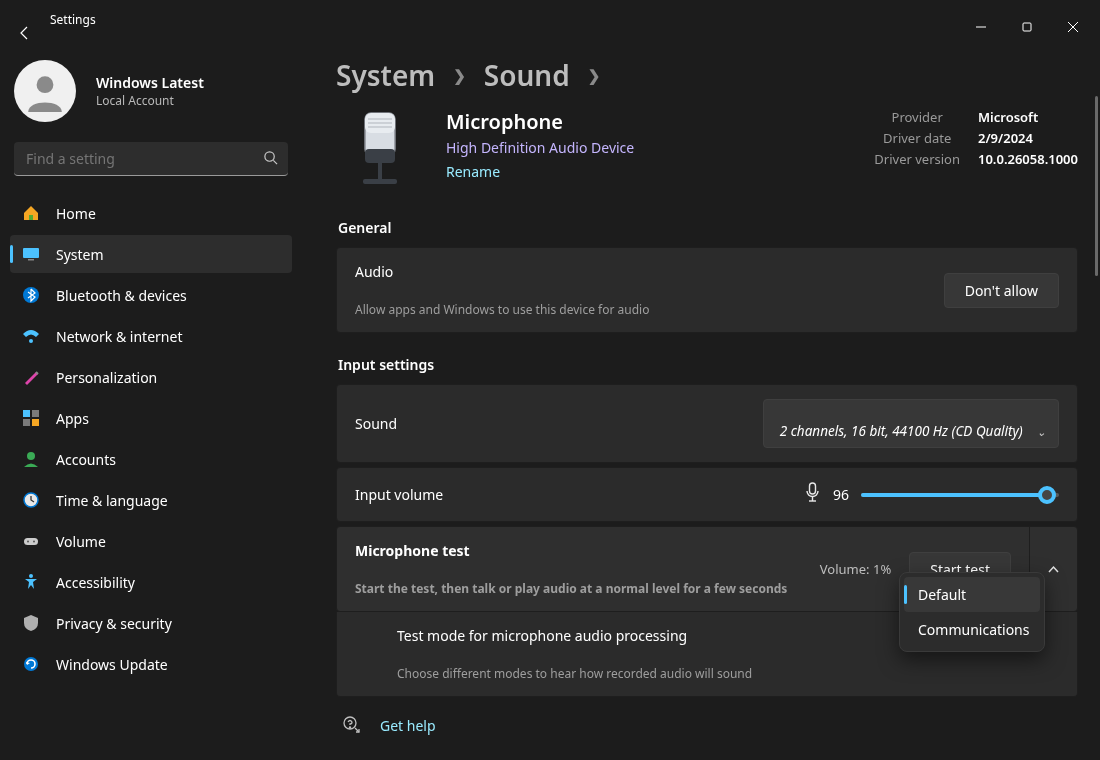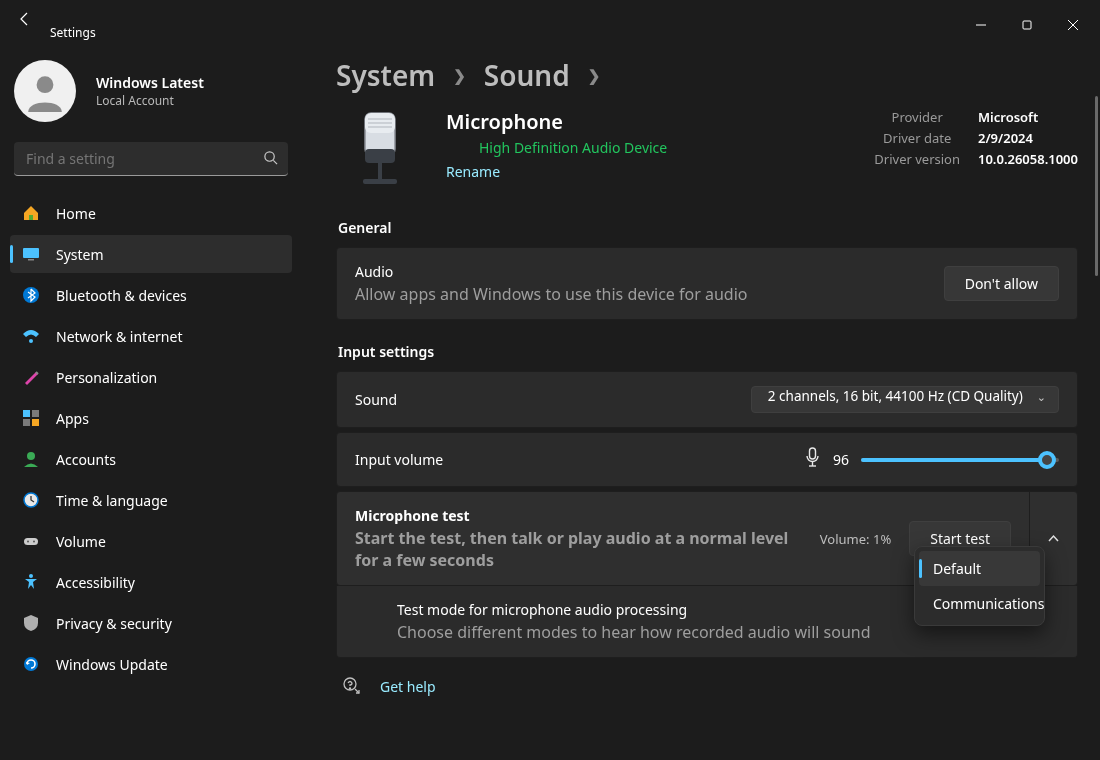--- a/index.html
+++ b/index.html
@@ -1,20 +1,20 @@
 <!DOCTYPE html>
 <html><head>
 <meta charset="utf-8">
 <style>
 * { margin: 0; padding: 0; box-sizing: border-box; font-family: "Segoe UI", system-ui, sans-serif; }
 html, body { width: 1100px; height: 760px; overflow: hidden; background: #1c1c1c; color: #fff; }
 .window { width: 1100px; height: 760px; display: flex; flex-direction: column; position: relative; }
 
 
-.titlebar { height: 44px; display: flex; align-items: flex-end; padding: 3px 4px; }
+.titlebar { height: 44px; display: flex; align-items: flex-start; padding: 11px 4px; }
 .back-btn { width: 42px; height: 44px; display: flex; align-items: center; justify-content: center; cursor: pointer; }
 .back-btn svg { width: 16px; height: 16px; }
 .title-text { font-size: 12px; color: #fff; margin-left: 4px; }
 .win-controls { margin-left: auto; display: flex; }
 .win-btn { width: 46px; height: 32px; display: flex; align-items: center; justify-content: center; cursor: pointer; }
 .win-btn svg { width: 10px; height: 10px; }
 
 
 .body { flex: 1; display: flex; min-height: 0; }
 .sidebar { width: 310px; padding: 8px 12px 8px 4px; display: flex; flex-direction: column; }
@@ -41,55 +41,55 @@
 .breadcrumb { display: flex; align-items: center; gap: 18px; font-size: 28px; font-weight: 600; margin-bottom: 14px; }
 .bc-link { color: #bdbdbd; cursor: pointer; }
 .bc-current { color: #fff; }
 .chev { color: #8a8a8a; font-size: 15px; }
 
 .device-header { display: flex; align-items: flex-start; gap: 22px; margin-bottom: 22px; margin-top: 8px; }
 .mic-img { width: 88px; height: 88px; display: flex; align-items: center; justify-content: center; }
 .mic-img svg { width: 70px; height: 86px; }
 .device-info { flex: 1; }
 .device-title { font-size: 20px; font-weight: 600; }
-.device-sub { font-size: 14px; color: #22c55e; margin-top: 3px; margin-left: 33px; }
+.device-sub { font-size: 14px; color: #c4b5fd; margin-top: 3px; }
 .rename-link { color: #99ebff; font-size: 14px; margin-top: 5px; cursor: pointer; display: inline-block; }
 .driver-info { display: grid; grid-template-columns: auto auto; column-gap: 18px; row-gap: 3px; font-size: 13px; }
 .driver-info .lbl { color: #9a9a9a; text-align: center; }
 .driver-info .val { color: #fff; font-weight: 600; }
 .driver-link { color: #99ebff; font-size: 13px; grid-column: 1 / span 2; margin-top: 2px; cursor: pointer; }
 
 .section-head { font-size: 14px; font-weight: 600; margin: 6px 0 10px 2px; }
 .card { background: #2b2b2b; border: 1px solid #1e1e1e; border-radius: 4px; margin-bottom: 4px; }
 .card-row { display: flex; align-items: center; padding: 14px 18px; gap: 14px; }
 .card-row.tall { min-height: 70px; }
 .card-title { font-size: 14px; }
-.card-sub { font-size: 16px; color: #9e9e9e; margin-top: 2px; }
+.card-sub { font-size: 12px; color: #9e9e9e; margin-top: 20px; }
 .left-col { flex: 1; }
 .btn { background: #373737; border: 1px solid #3f3f3f; color: #fff; font-size: 14px; padding: 7px 20px; border-radius: 4px; cursor: pointer; }
-.dropdown-btn { background: #373737; border: 1px solid #3f3f3f; color: #fff; font-size: 13.5px; padding: 0 12px 7px 16px; border-radius: 4px; cursor: pointer; display: flex; align-items: center; gap: 14px; }
+.dropdown-btn { background: #373737; border: 1px solid #3f3f3f; color: #fff; font-size: 13.5px; padding: 22px 12px 7px 16px; border-radius: 4px; cursor: pointer; display: flex; align-items: center; gap: 14px; font-style: italic; }
 .dropdown-btn .dd-chev { font-size: 11px; color: #c8c8c8; }
 
 .volume-row { display: flex; align-items: center; gap: 12px; }
 .vol-num { font-size: 14px; }
 .slider-wrap { width: 198px; position: relative; height: 16px; display: flex; align-items: center; }
 .track { position: absolute; height: 4px; width: 100%; background: #5a5a5a; border-radius: 2px; }
 .track-fill { position: absolute; height: 4px; width: 94%; background: #4cc2ff; border-radius: 2px; }
 .thumb { position: absolute; left: 94%; transform: translateX(-50%); width: 18px; height: 18px; border-radius: 50%; background: #454545; border: 4px solid #4cc2ff; box-sizing: border-box; }
 
 .mic-test-block { background: #2f2f2f; border: 1px solid #1e1e1e; border-radius: 4px; display: flex; margin-bottom: 0; }
 .mic-test-left { flex: 1; padding: 14px 18px; display: flex; align-items: center; gap: 18px; }
 .mic-test-left .texts { flex: 1; font-weight: bold; }
 .volume-label { font-size: 13px; color: #bdbdbd; }
 .expand-cell { width: 48px; border-left: 1px solid #1e1e1e; display: flex; align-items: center; justify-content: center; cursor: pointer; }
 .expand-cell svg { width: 13px; height: 13px; }
 
 .sub-card { background: #2b2b2b; border: 1px solid #1e1e1e; border-top: none; border-radius: 0 0 4px 4px; padding: 14px 18px 14px 60px; position: relative; }
 
-.popup { position: absolute; right: 32px; top: 0px; transform: translateY(-40px); width: 131px; background: #2c2c2c; border: 1px solid #3a3a3a; border-radius: 8px; padding: 4px; box-shadow: 0 8px 20px rgba(0,0,0,0.5); z-index: 10; }
+.popup { position: absolute; right: 32px; top: 0px; transform: translateY(-40px); width: 146px; background: #2c2c2c; border: 1px solid #3a3a3a; border-radius: 8px; padding: 4px; box-shadow: 0 8px 20px rgba(0,0,0,0.5); z-index: 10; }
 .popup-item { padding: 8px 14px; font-size: 14px; border-radius: 4px; cursor: pointer; position: relative; }
 .popup-item.selected { background: #383838; }
 .popup-item.selected::before { content: ""; position: absolute; left: 0; top: 8px; bottom: 8px; width: 3px; background: #4cc2ff; border-radius: 2px; }
 
 .help-row { display: flex; align-items: center; gap: 18px; margin-top: 18px; padding-left: 6px; }
 .help-icon { width: 20px; height: 20px; }
 .help-link { color: #99ebff; font-size: 14px; cursor: pointer; }
 </style>
 </head>
 <body>

